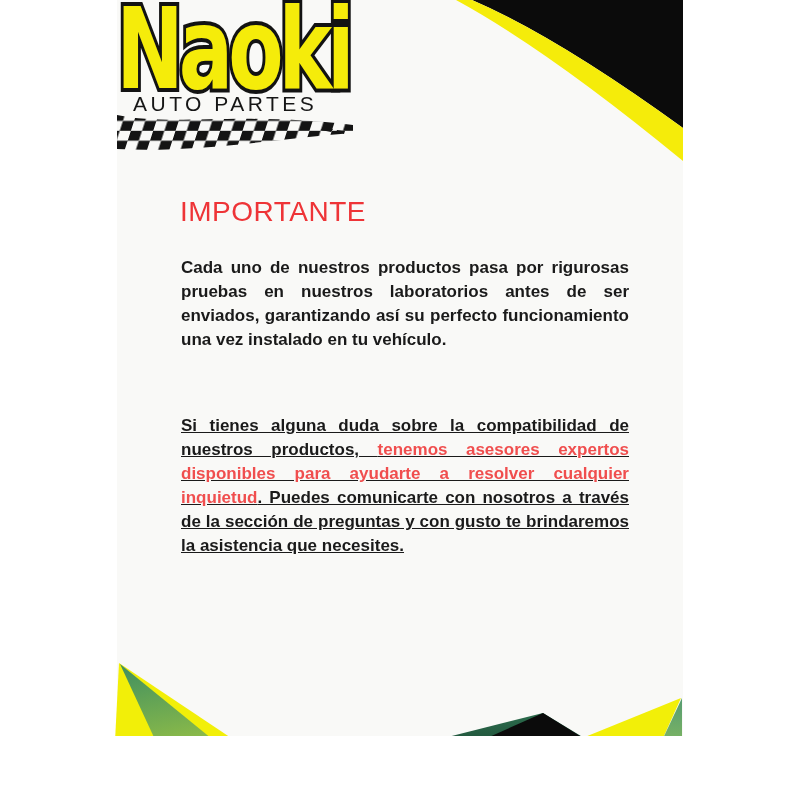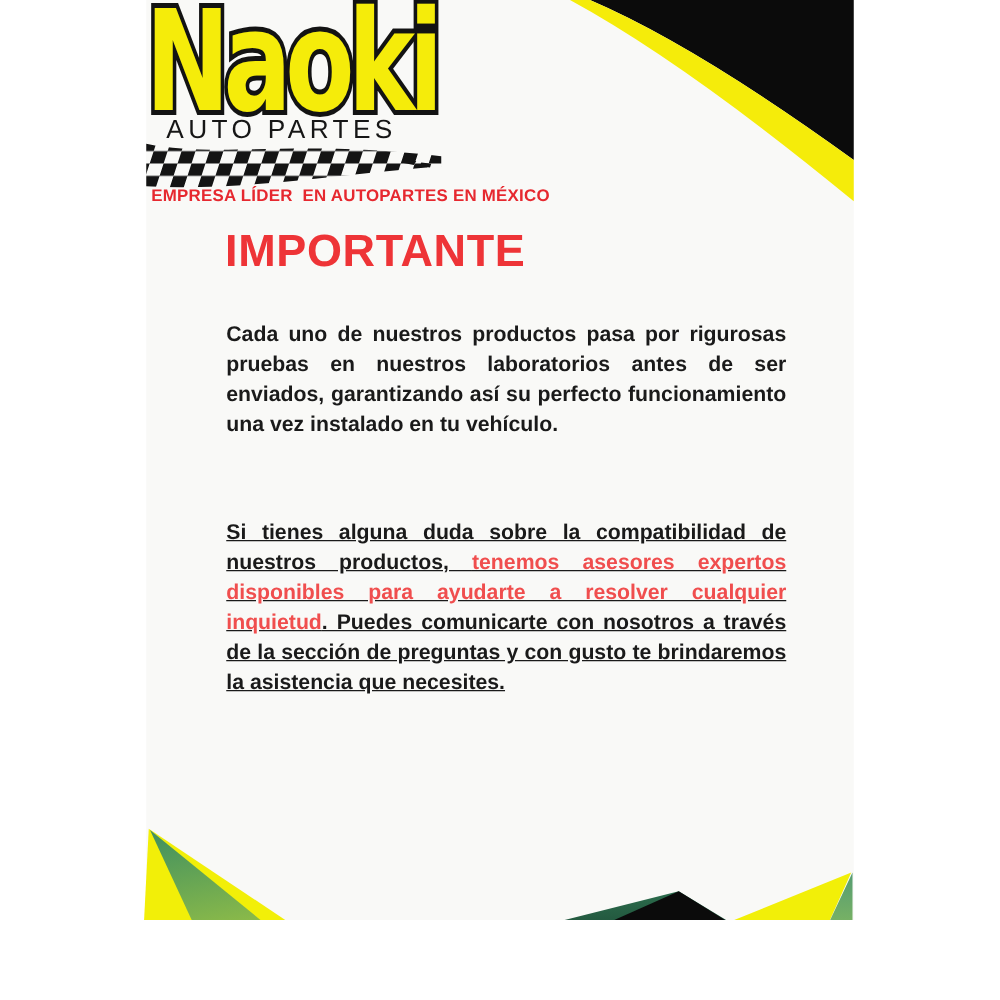--- a/index.html
+++ b/index.html
@@ -18,22 +18,22 @@
     font-size:21px;font-weight:400;letter-spacing:3.5px;color:#161616;
     font-family:Liberation Sans, sans-serif;white-space:pre;
   }
   .flag-wrap{position:absolute;left:115px;top:111px;width:240px;height:40px;}
   .tagline{
     position:absolute;left:121px;top:149px;
     font-size:13.5px;font-weight:700;color:var(--tagline_red,#e6282f);
     letter-spacing:.2px;white-space:pre;
   }
   .heading{
-    position:absolute;left:180px;top:180px;
-    font-size:36px;font-weight:700;letter-spacing:.5px;
+    position:absolute;left:180px;top:196px;
+    font-size:28px;font-weight:400;letter-spacing:.5px;
     color:var(--heading_red,#ee3437);
   }
   .bodytext{
     position:absolute;left:181px;width:448px;margin:0;
     font-size:17px;line-height:24px;font-weight:700;
     color:var(--text_black,#1a1a1a);
     text-align:justify;text-justify:inter-word;
   }
   .p1{top:256px;}
   .p2{top:414px;text-decoration:underline;}
@@ -93,21 +93,20 @@
           <rect width="36" height="36" fill="#f9f9f7"></rect>
           <rect width="18" height="18" fill="#141414"></rect>
           <rect x="18" y="18" width="18" height="18" fill="#141414"></rect>
         </pattern>
       </defs>
       <path d="M2,4 C 60,16 120,0 238,14 L238,22 C 160,28 80,42 2,38 Z" fill="url(#checks)"></path>
       <path d="M208,16 l10,2 l-2,3 l-10,-2 Z M222,19 l8,1 l-1,3 l-8,-1 Z" fill="#141414"></path>
     </svg>
   </div>
 
-  <div class="tagline">EMPRESA LÍDER  EN AUTOPARTES EN MÉXICO</div>
 
   <div class="heading">IMPORTANTE</div>
 
   <p class="bodytext p1">Cada uno de nuestros productos pasa por rigurosas pruebas en nuestros laboratorios antes de ser enviados, garantizando así su perfecto funcionamiento una vez instalado en tu vehículo.</p>
 
   <p class="bodytext p2"><span>Si tienes alguna duda sobre la compatibilidad de nuestros productos, </span><span class="hl">tenemos asesores expertos disponibles para ayudarte a resolver cualquier inquietud</span><span>. Puedes comunicarte con nosotros a través de la sección de preguntas y con gusto te brindaremos la asistencia que necesites.</span></p>
 
 
 </div>
 

